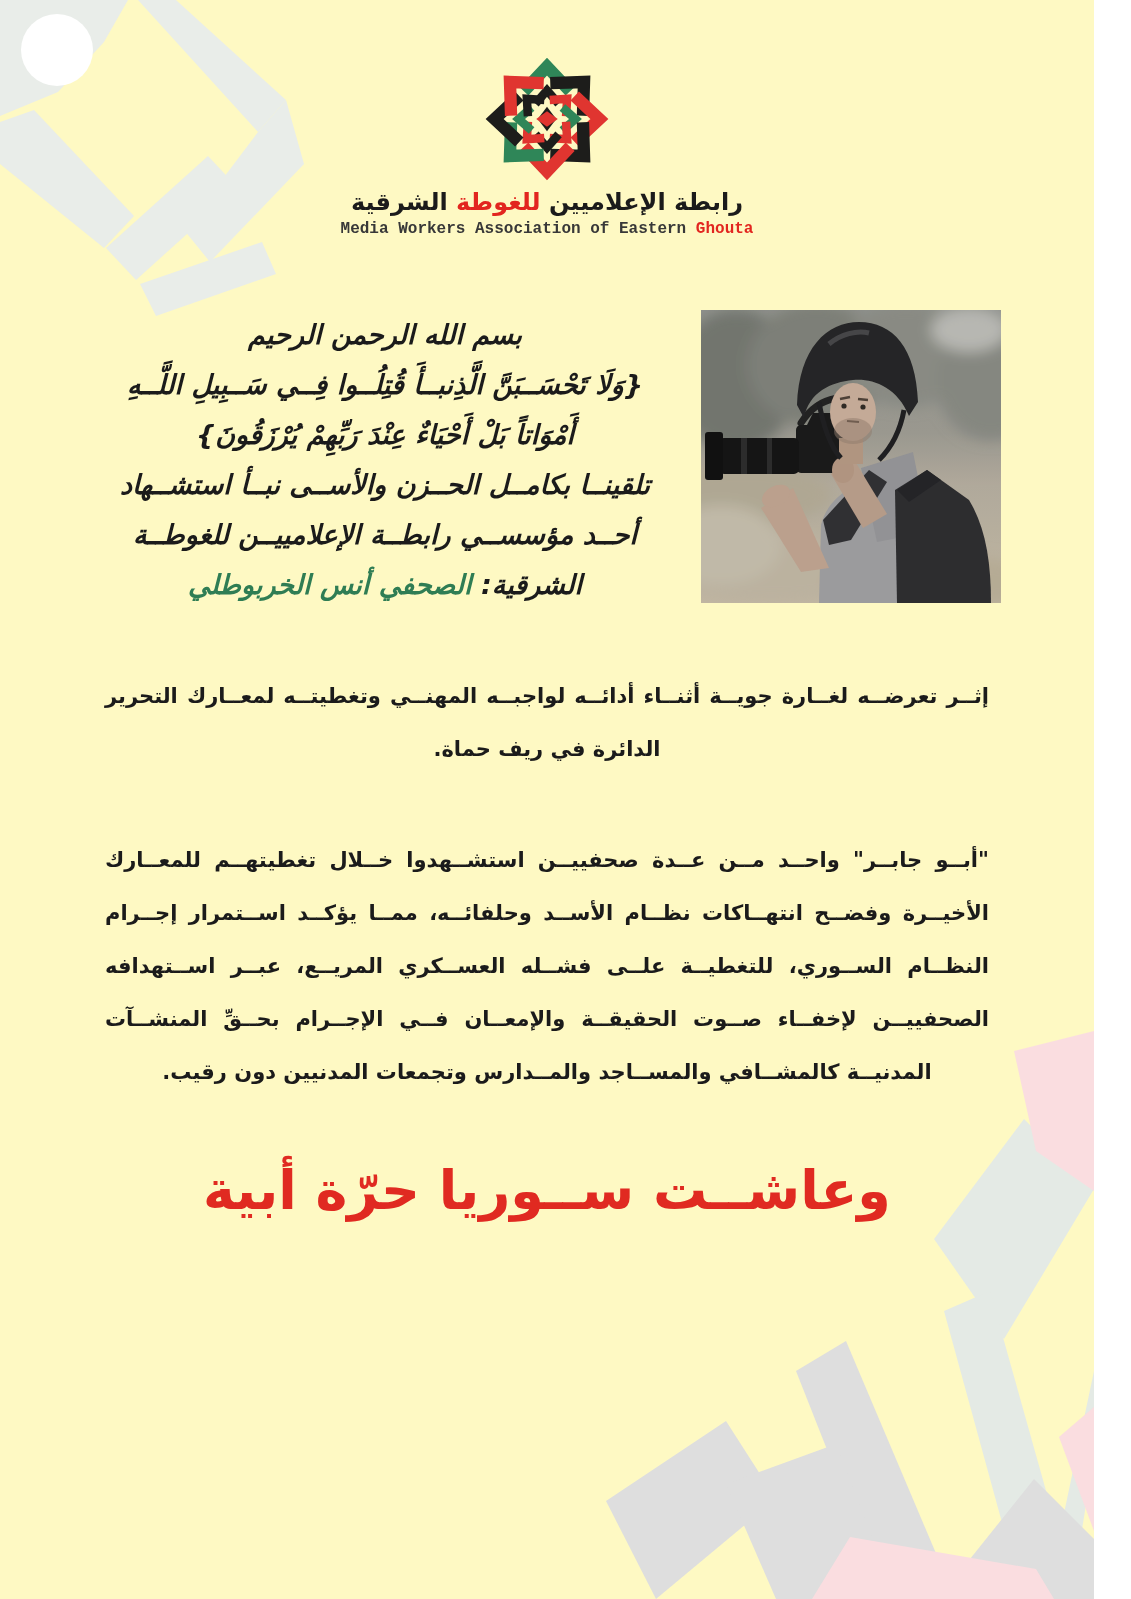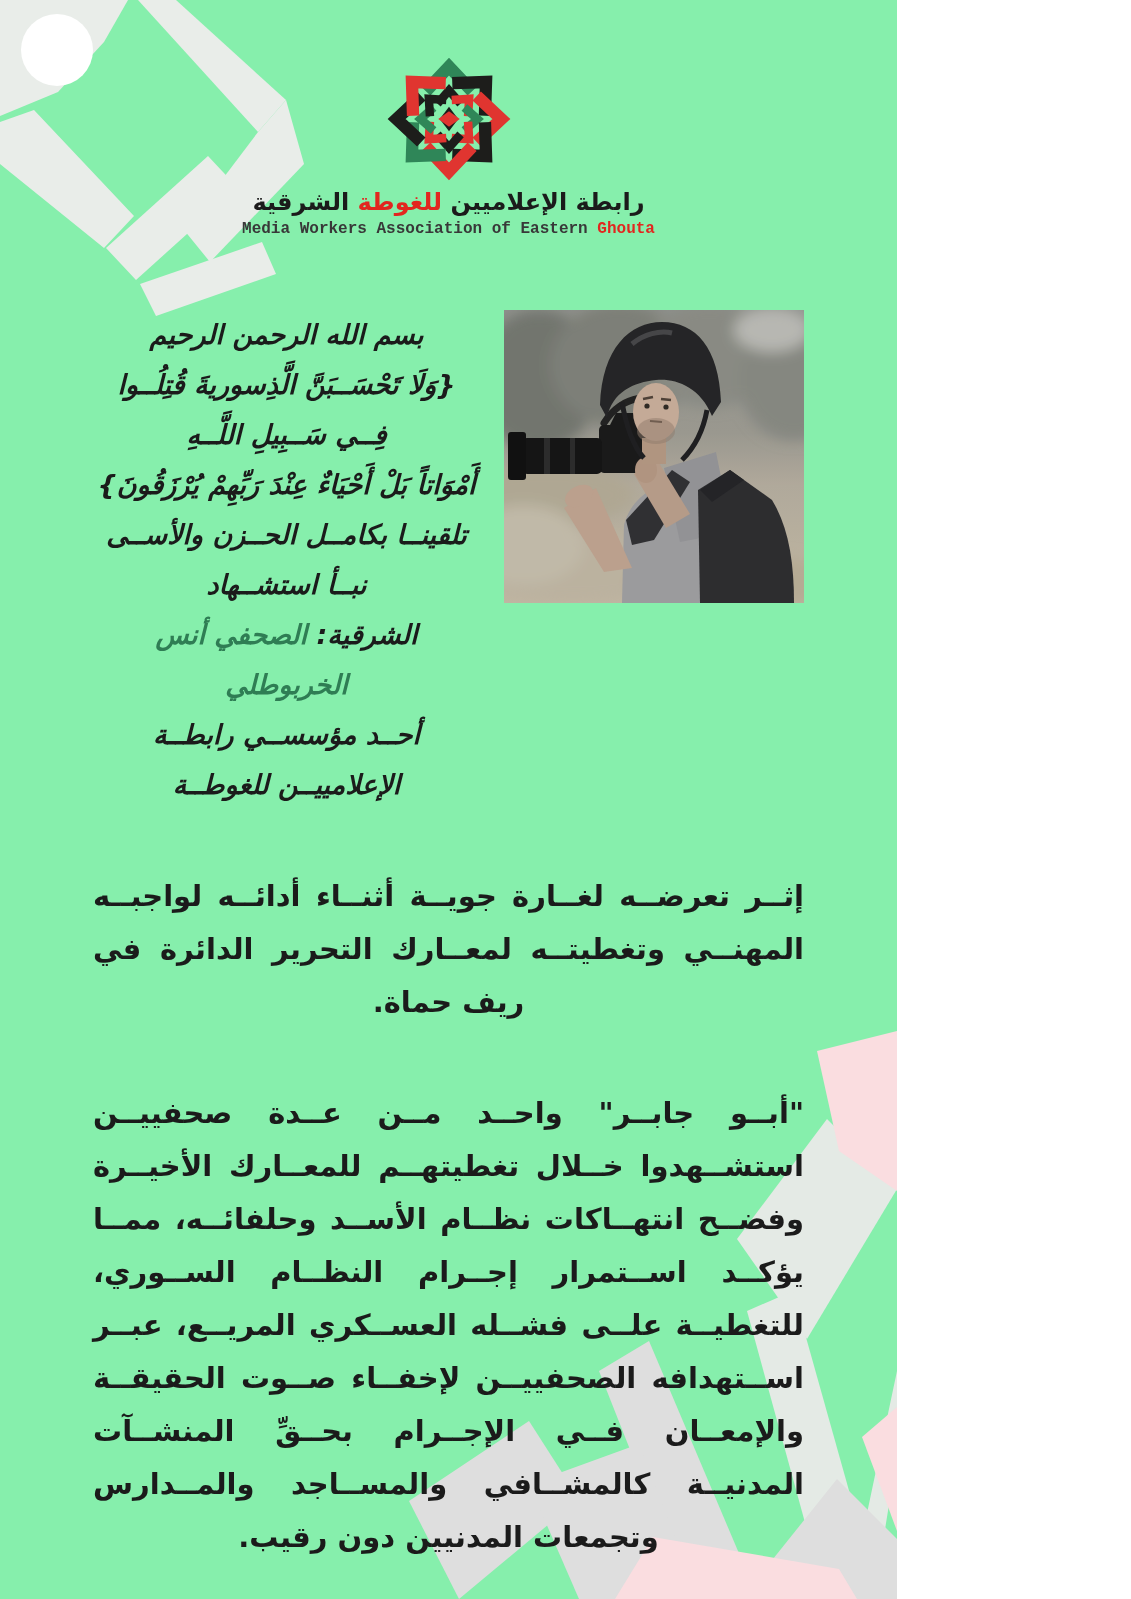--- a/index.html
+++ b/index.html
@@ -8,42 +8,42 @@
     --ink:#1b1b1b;
     --red:#e2261f;
     --green:#2f7d54;
     --slogan-red:#e02a21;
     --wm-green:#e9ede9;
     --wm-gray:#dedede;
     --wm-pink:#fadde0;
   }
   .page{
     position:relative;
-    width:897px;height:1599px;
-    background:#86efac;
+    width:1094px;height:1599px;
+    background:#fef9c3;
     overflow:hidden;
     font-family:"DejaVu Sans", sans-serif;
     color:var(--ink);
   }
   .wm{position:absolute;z-index:0;pointer-events:none;}
   .wm-tl{left:0;top:0;}
   .wm-br{right:0;bottom:0;}
   .content{position:relative;z-index:2;direction:rtl;padding:0 93px;}
   header{text-align:center;padding-top:42px;}
   .logo-svg{width:154px;height:154px;display:inline-block;}
   .org-ar{font-size:24px;font-weight:bold;margin-top:-12px;letter-spacing:0;}
   .org-ar .hl{color:var(--red);}
   .org-en{direction:ltr;font-size:16px;font-weight:bold;color:#383838;margin-top:4px;font-family:Liberation Mono, monospace;}
   .org-en .hl{color:var(--red);}
   .intro{display:flex;align-items:flex-start;margin-top:72px;}
   .photo{flex:none;width:300px;height:293px;margin:0;margin-left:24px;overflow:hidden;}
   .photo svg{display:block;width:100%;height:100%;}
   .intro-text{flex:1;font-weight:bold;font-size:27px;line-height:50px;text-align:center;font-style:italic;}
   .green-name{color:var(--green);}
-  .body-par{font-weight:bold;font-size:29px;line-height:53px;text-align:justify;text-align-last:center;margin:0;}
+  .body-par{font-weight:bold;font-size:21px;line-height:53px;text-align:justify;text-align-last:center;margin:12px;}
   .p1{margin-top:60px;}
   .p2{margin-top:58px;}
   .p3{margin-top:30px;}
   .slogan{font-weight:bold;font-size:54px;line-height:72px;color:var(--slogan-red);text-align:center;margin-top:56px;}
 </style>
 </head>
 <body>
 
 <div class="page">
 
@@ -190,25 +190,25 @@
           <path d="M96,95 C98,38 126,12 158,12 C192,12 215,38 217,92 L208,106 C196,76 170,68 152,70 C130,72 108,82 103,108 Z" fill="#1f1f21"></path>
           <path d="M128,34 C140,24 156,20 168,23" stroke="#4b4b4e" stroke-width="5" fill="none" opacity="0.8"></path>
           <path d="M118,92 C122,116 130,138 140,148" stroke="#19191b" stroke-width="5" fill="none"></path>
           <path d="M203,100 C199,122 190,138 178,150" stroke="#19191b" stroke-width="5" fill="none"></path>
           <rect width="300" height="293" fill="#9aa0a6" opacity="0.05"></rect>
         </svg>
       </figure>
 
       <div class="intro-text">
         <div>بسم الله الرحمن الرحيم</div>
-        <div>{وَلَا تَحْسَــبَنَّ الَّذِسوريةَ قُتِلُــوا فِــي سَــبِيلِ اللَّــهِ</div>
+        <div>{وَلَا تَحْسَــبَنَّ الَّذِنبــأَ قُتِلُــوا فِــي سَــبِيلِ اللَّــهِ</div>
         <div>أَمْوَاتاً بَلْ أَحْيَاءٌ عِنْدَ رَبِّهِمْ يُرْزَقُونَ}</div>
         <div>تلقينــا بكامــل الحــزن والأســى نبــأ استشــهاد</div>
+        <div>أحــد مؤسســي رابطــة الإعلامييــن للغوطــة</div>
         <div><span>الشرقية:</span> <span class="green-name">الصحفي أنس الخربوطلي</span></div>
-        <div>أحــد مؤسســي رابطــة الإعلامييــن للغوطــة</div>
       </div>
     </section>
 
     <p class="body-par p1">إثــر تعرضــه لغــارة جويــة أثنــاء أدائــه لواجبــه المهنــي وتغطيتــه لمعــارك التحرير الدائرة في ريف حماة.</p>
     <p class="body-par p2">"أبــو جابــر" واحــد مــن عــدة صحفييــن استشــهدوا خــلال تغطيتهــم للمعــارك الأخيــرة وفضــح انتهــاكات نظــام الأســد وحلفائــه، ممــا يؤكــد اســتمرار إجــرام النظــام الســوري، للتغطيــة علــى فشــله العســكري المريــع، عبــر اســتهدافه الصحفييــن لإخفــاء صــوت الحقيقــة والإمعــان فــي الإجــرام بحــقِّ المنشــآت المدنيــة كالمشــافي والمســاجد والمــدارس وتجمعات المدنيين دون رقيب.</p>
 
     <div class="slogan">وعاشــت ســوريا حرّة أبية</div>
 
   </div>
 </div>

